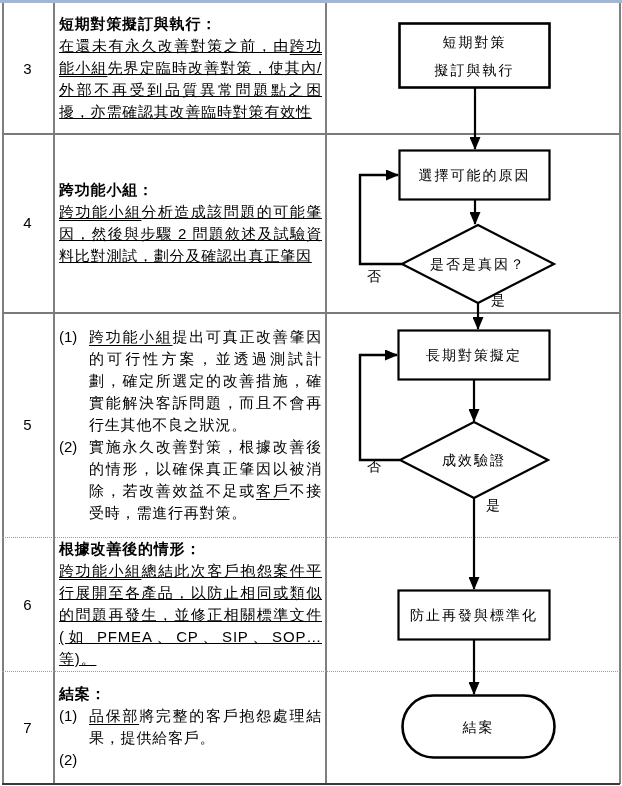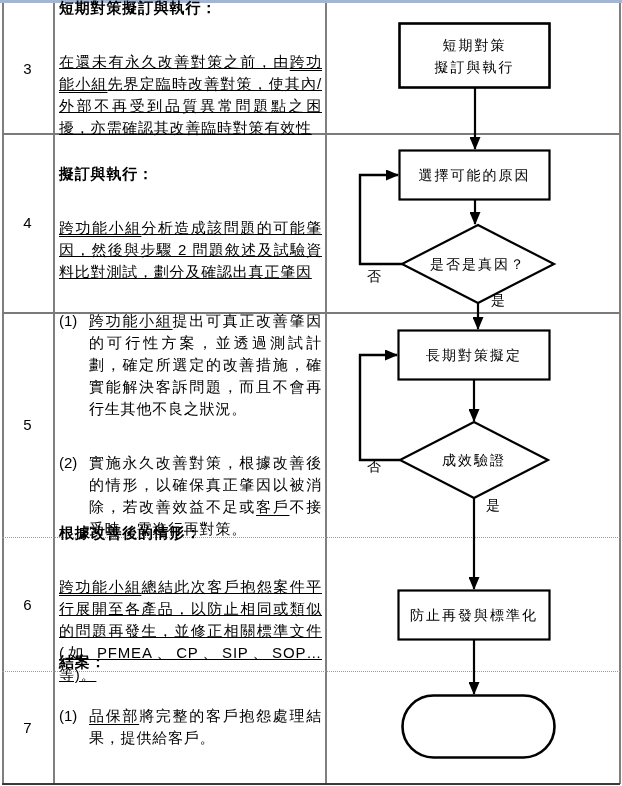--- a/index.html
+++ b/index.html
@@ -17,33 +17,33 @@
   .bottom    { left:2px; top:783px; width:618px; height:2px; background:#3a3a3a; }
   
   .numcell {
     position:absolute; left:3px; width:49px;
     display:flex; align-items:center; justify-content:center;
     font-size:15px;
   }
   .textcell {
     position:absolute; left:59px; width:263px;
     display:flex; flex-direction:column; justify-content:center;
-    font-size:15px; line-height:22px; letter-spacing:0.8px;gap:32px;
+    font-size:15px; line-height:22px; letter-spacing:0.8px;
   }
   .cell-title { font-weight:bold; }
   .cell-body  { text-align:justify;text-decoration:underline; }
   .u { text-decoration:underline; text-underline-offset:3px; }
   .item { display:flex; }
   .item-label { width:30px; flex:0 0 30px; letter-spacing:0; }
   .item-body  { flex:1; text-align:justify; }
   
   svg.flow { position:absolute; left:0; top:0; }
   .node-label {
     position:absolute; display:flex; align-items:center; justify-content:center;
-    text-align:center; font-size:14px; letter-spacing:2px; line-height:22px;
+    text-align:center; font-size:14px; letter-spacing:2px; line-height:28px;
     white-space:pre-line; pointer-events:none;
   }
   .edge-label { position:absolute; font-size:14px; pointer-events:none; }
 </style>
 </head>
 <body>
 
 <div class="canvas">
 
   <div class="bline top-blue"></div>
@@ -62,21 +62,21 @@
   <div class="numcell" style="top:313px;height:223px">5</div>
   <div class="numcell" style="top:538px;height:132px">6</div>
   <div class="numcell" style="top:672px;height:110px">7</div>
 
   <div class="textcell" style="top:4px;height:128px">
     <div class="cell-title">短期對策擬訂與執行：</div>
     <div class="cell-body"><span>在還未有永久改善對策之前，由</span><span class="u">跨功能小組</span><span>先界定臨時改善對策，使其內/外部不再受到品質異常問題點之困擾，亦需確認其改善臨時對策有效性</span></div>
   </div>
 
   <div class="textcell" style="top:134px;height:177px">
-    <div class="cell-title">擬訂與執行：</div>
+    <div class="cell-title">跨功能小組：</div>
     <div class="cell-body"><span class="u">跨功能小組</span><span>分析造成該問題的可能肇因，然後與步驟 2 問題敘述及試驗資料比對測試，劃分及確認出真正肇因</span></div>
   </div>
 
   <div class="textcell" style="top:313px;height:223px">
     <div class="item">
       <span class="item-label">(1)</span>
       <div class="item-body"><span class="u">跨功能小組</span><span>提出可真正改善肇因的可行性方案，並透過測試計劃，確定所選定的改善措施，確實能解決客訴問題，而且不會再行生其他不良之狀況。</span></div>
     </div>
     <div class="item">
       <span class="item-label">(2)</span>
@@ -125,19 +125,20 @@
     <rect x="402.5" y="695.5" width="152" height="62" rx="31" ry="31" fill="#fff" stroke="#000" stroke-width="2.6"></rect>
   </svg>
 
   <div class="node-label" style="left:400px;top:24px;width:149px;height:63px">短期對策
 擬訂與執行</div>
   <div class="node-label" style="left:400px;top:151px;width:149px;height:48px">選擇可能的原因</div>
   <div class="node-label" style="left:402px;top:226px;width:152px;height:76px">是否是真因？</div>
   <div class="node-label" style="left:399px;top:331px;width:150px;height:48px">長期對策擬定</div>
   <div class="node-label" style="left:400px;top:423px;width:148px;height:74px">成效驗證</div>
   <div class="node-label" style="left:399px;top:591px;width:150px;height:48px">防止再發與標準化</div>
+  <div class="node-label" style="left:403px;top:696px;width:151px;height:61px">結案</div>
 
   <div class="edge-label" style="left:367px;top:268px">否</div>
   <div class="edge-label" style="left:491px;top:292px">是</div>
   <div class="edge-label" style="left:367px;top:458px">否</div>
   <div class="edge-label" style="left:486px;top:497px">是</div>
 
 </div>
 
 </body></html>

